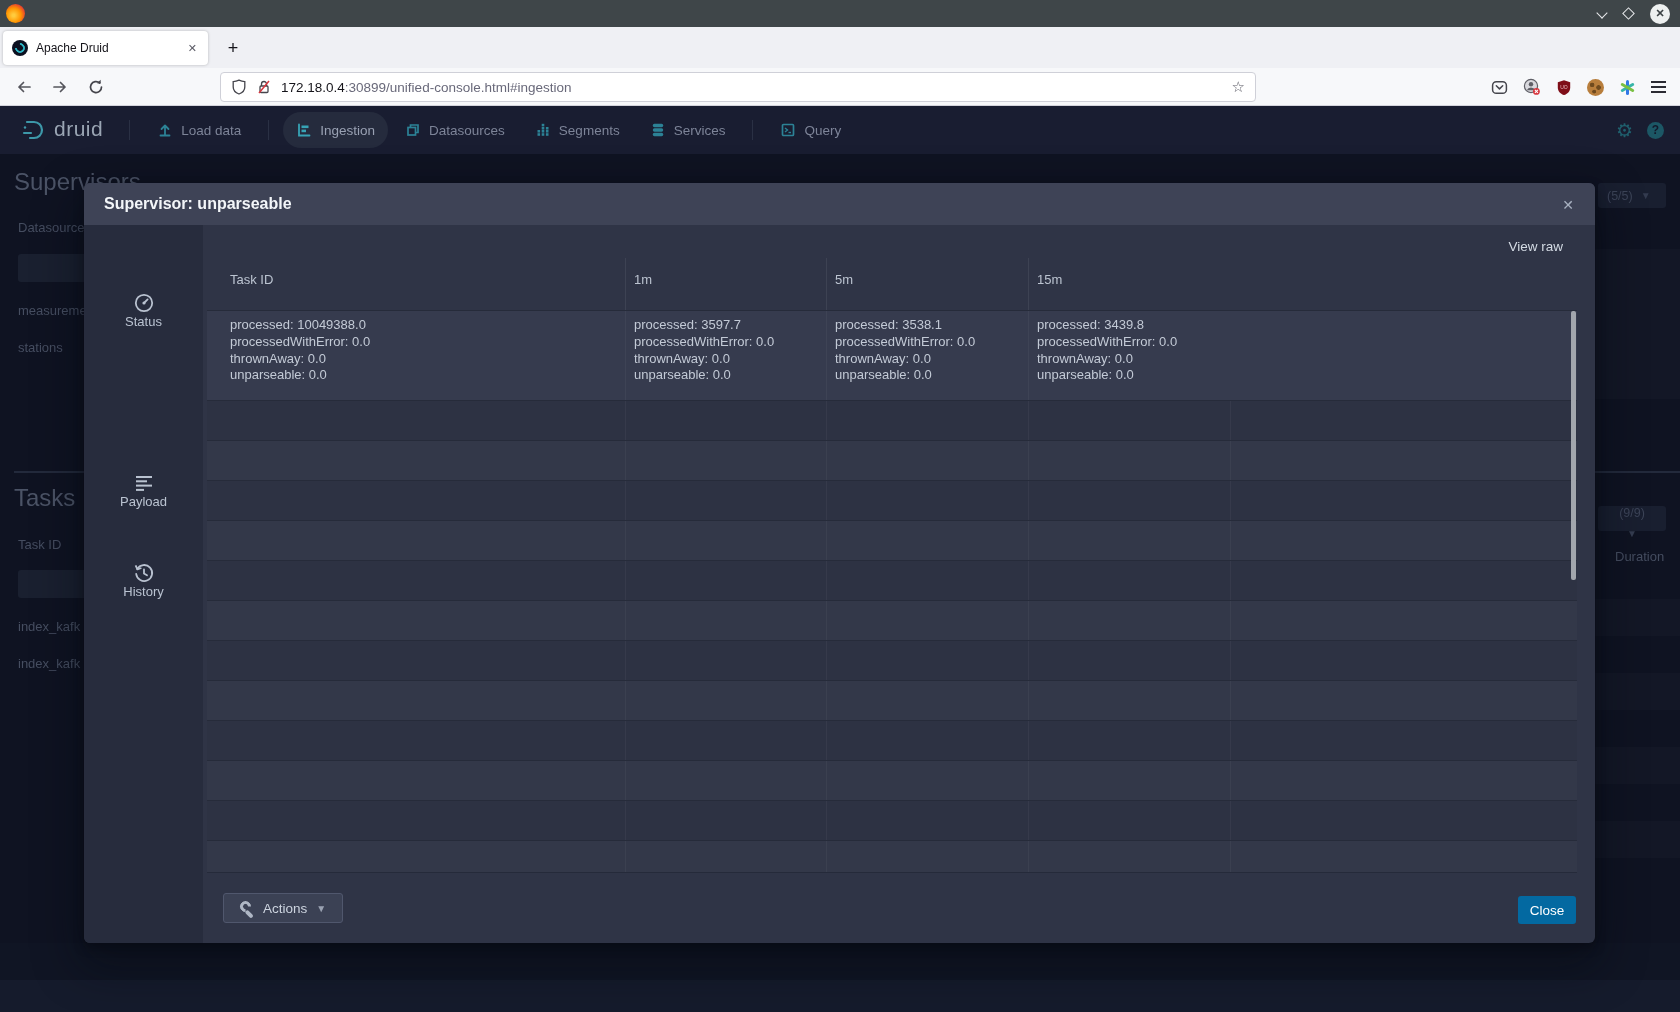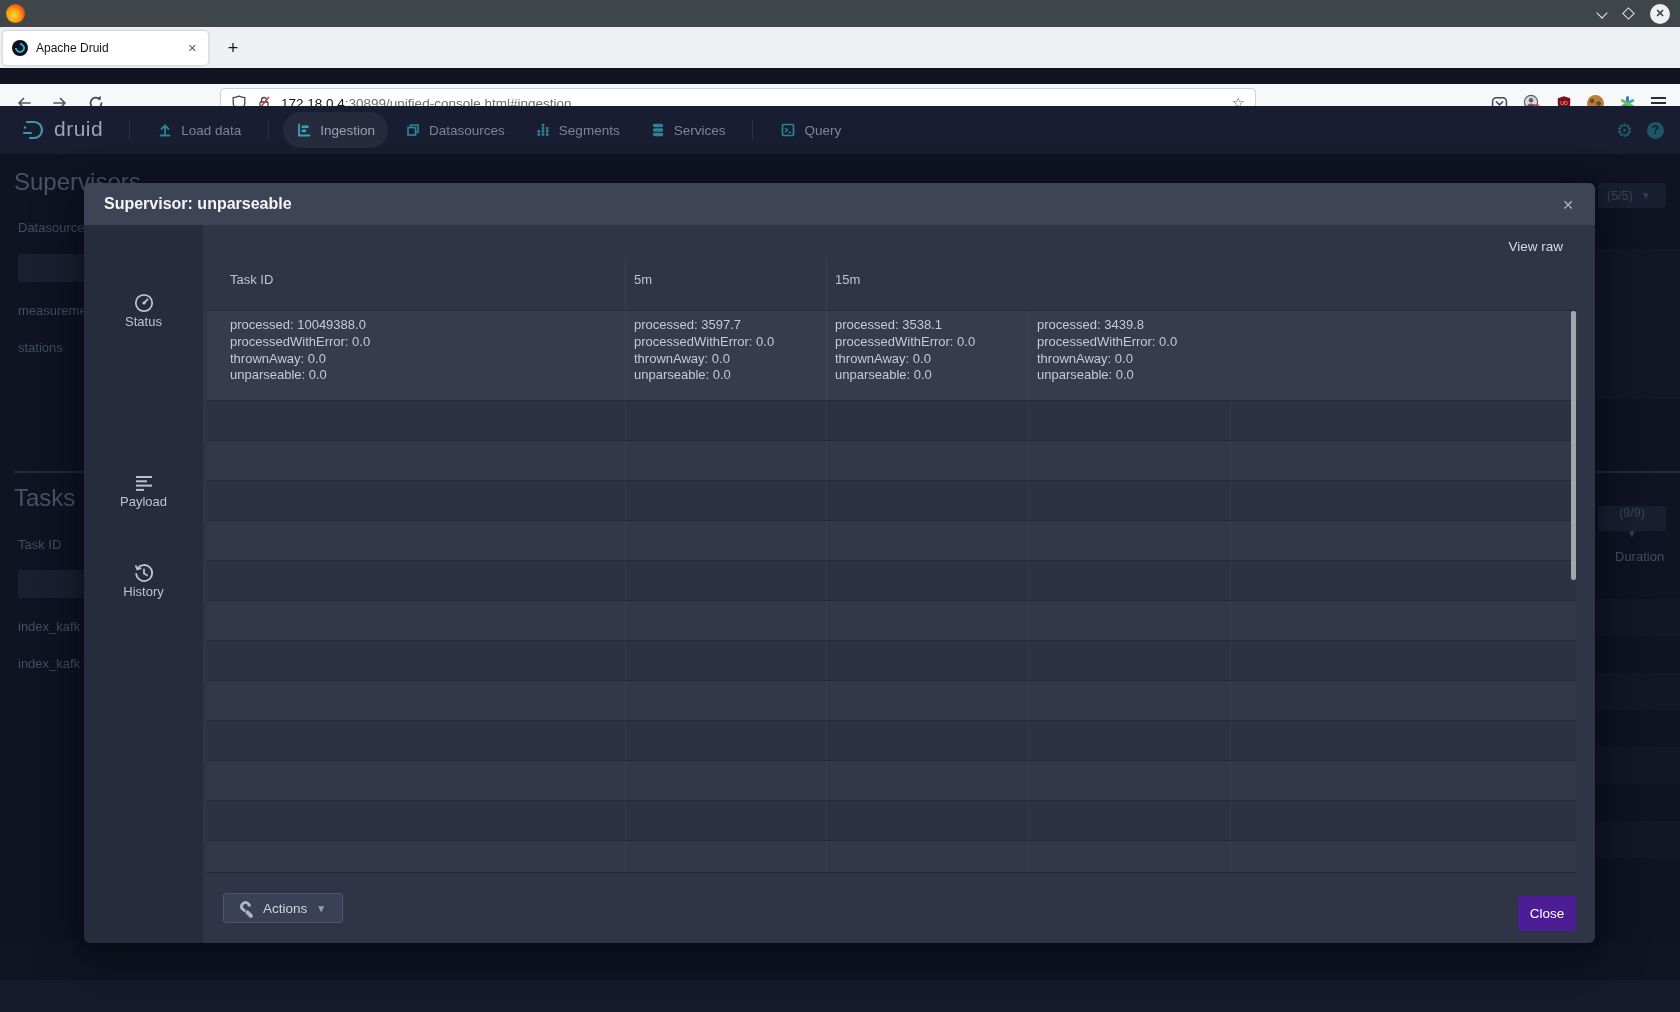--- a/index.html
+++ b/index.html
@@ -20,21 +20,21 @@
   
   .tabbar { position:absolute; left:0; top:27px; width:1680px; height:41px; background:#eff0f4; }
   .tab { position:absolute; left:3px; top:4px; width:205px; height:34px; background:#ffffff; border-radius:4px; box-shadow:0 0 3px rgba(0,0,0,.25); display:flex; align-items:center; padding:0 9px; gap:8px; }
   .tab-favicon { width:16px; height:16px; border-radius:50%; background:#0c1020; position:relative; flex:none; }
   .tab-favicon::after { content:''; position:absolute; inset:3px; border:2px solid #2fb6c6; border-radius:50%; border-left-color:transparent; transform:rotate(45deg); }
   .tab-title { flex:1; font-size:12px; color:#15141a; white-space:nowrap; overflow:hidden; }
   .tab-close { color:#5b5b66; font-size:11px; padding:2px; }
   .newtab { position:absolute; left:220px; top:8px; width:26px; height:26px; border-radius:4px; color:#15141a; font-size:18px; display:flex; align-items:center; justify-content:center; }
 
   
-  .toolbar { position:absolute; left:0; top:84px; width:1680px; height:38px; background:#f7f8fa; border-bottom:1px solid #d4d4dc; }
+  .toolbar { position:absolute; left:0; top:68px; width:1680px; height:38px; background:#f7f8fa; border-bottom:1px solid #d4d4dc; }
   .navbtn { position:absolute; top:7px; width:24px; height:24px; display:flex; align-items:center; justify-content:center; border-radius:3px; }
   .urlbar { position:absolute; left:220px; top:4px; width:1036px; height:30px; background:#ffffff; border:1px solid #cfd0d8; border-radius:4px; display:flex; align-items:center; padding:0 10px; gap:9px; }
   .url-text { flex:1; font-size:13.5px; color:#69697a; white-space:nowrap; overflow:hidden; }
   .url-text b { color:#15141a; font-weight:normal; }
   .url-star { color:#5b5b66; font-size:15px; }
   .tb-icons { position:absolute; right:14px; top:6px; height:26px; display:flex; align-items:center; gap:15px; }
   .cookie { width:17px; height:17px; border-radius:50%;
     background: radial-gradient(circle at 30% 35%, #6f4a1e 0 2px, rgba(0,0,0,0) 2.6px),
                 radial-gradient(circle at 68% 50%, #6f4a1e 0 2px, rgba(0,0,0,0) 2.6px),
                 radial-gradient(circle at 42% 74%, #6f4a1e 0 1.6px, rgba(0,0,0,0) 2.2px), #b87e3c; }
@@ -101,21 +101,21 @@
   .td + .td, .trow.empty .tc + .tc { border-left:1px solid rgba(255,255,255,0.045); }
   .tc { height:100%; }
   .scroll-thumb { position:absolute; left:1364px; top:53px; width:5px; height:269px; background:#a2a6ad; border-radius:2px; }
 
   .actions-btn { position:absolute; left:139px; top:710px; width:120px; height:30px; background:#3b4154; border:1px solid #50576d; border-radius:3px; display:flex; align-items:center; justify-content:center; gap:9px; }
   .actions-label { font-size:13.5px; color:#cdd4df; }
   .caret { font-size:10px; color:#9aa2b2; }
   .wrench { position:relative; width:14px; height:14px; }
   .wrench::before { content:''; position:absolute; left:0; top:0; width:5px; height:5px; border:3px solid #aeb6c4; border-radius:50%; border-right-color:transparent; transform:rotate(45deg); }
   .wrench::after { content:''; position:absolute; left:6px; top:8px; width:9px; height:4px; background:#aeb6c4; border-radius:2px; transform:rotate(45deg); transform-origin:left center; }
-  .close-btn { position:absolute; left:1434px; top:713px; width:58px; height:35px; background:#4c1d95; border-radius:3px; display:flex; align-items:center; justify-content:center; font-size:13.5px; color:#ffffff; }
+  .close-btn { position:absolute; left:1434px; top:713px; width:58px; height:28px; background:#0369a1; border-radius:3px; display:flex; align-items:center; justify-content:center; font-size:13.5px; color:#ffffff; }
 
   svg { display:block; }
 </style>
 </head>
 <body>
 
 <div id="app">
 
   <div class="titlebar">
     <div class="ff-logo"></div>
@@ -331,20 +331,21 @@
         </svg>
         <span class="sd-label">History</span>
       </div>
     </div>
 
     <div class="viewraw">View raw</div>
 
     <div class="stat-table">
       <div class="thead">
         <div class="th">Task ID</div>
+        <div class="th">1m</div>
         <div class="th">5m</div>
         <div class="th">15m</div>
       </div>
 
       <div class="trow first">
         <div class="td">
           <div>processed: 10049388.0</div>
             <div>processedWithError: 0.0</div>
             <div>thrownAway: 0.0</div>
             <div>unparseable: 0.0</div>

